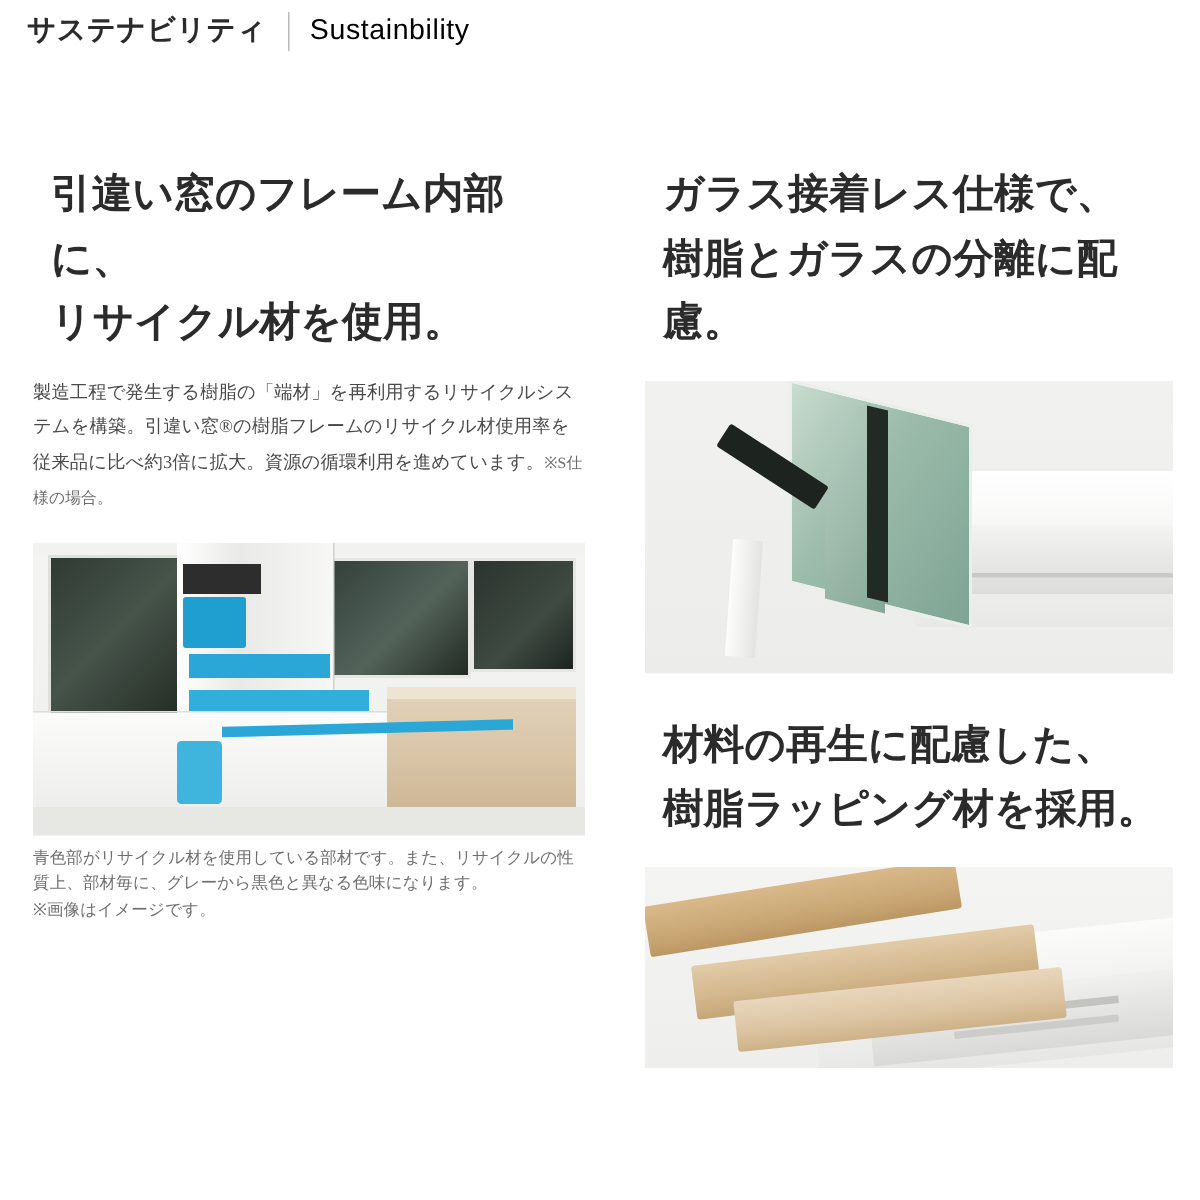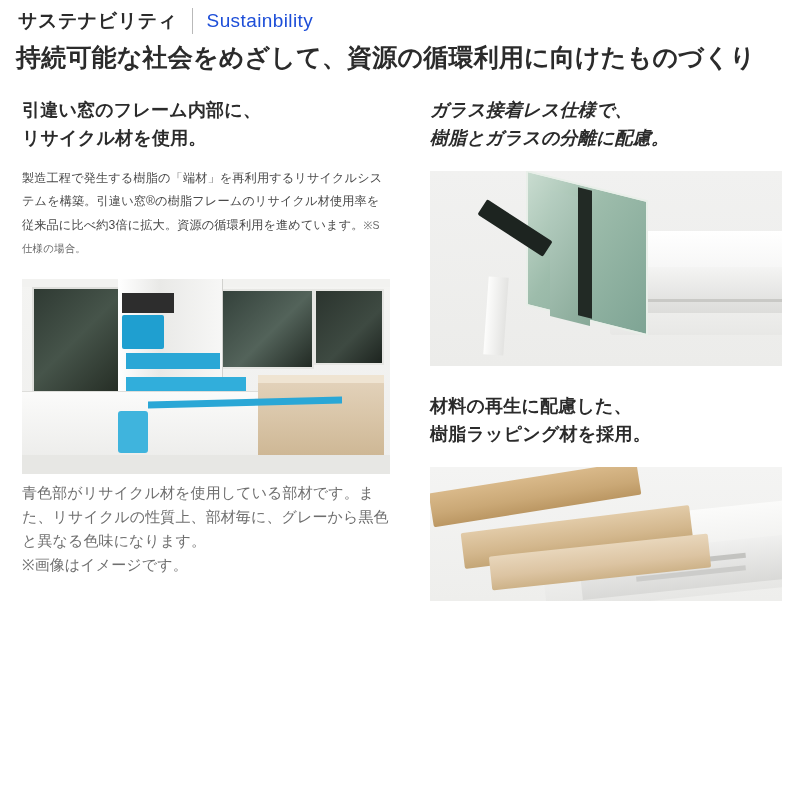--- a/index.html
+++ b/index.html
@@ -40,21 +40,21 @@
     line-height: 1.2;
   }
   .header-divider {
     width: 1px;
     height: 26px;
     background: #b9b9b9;
     margin: 0 2px 1px 2px;
   }
   .header-en {
     font-size: 19px;
-    color: #1d4ed8;
+    color: #000000;
     font-weight: normal;
     line-height: 1.2;
     letter-spacing: 0.4px;
   }
 
   .headline {
     position: absolute;
     left: 16px;
     top: 41px;
     width: 768px;
@@ -68,48 +68,49 @@
   
   .col {
     position: absolute;
     top: 96px;
     width: 368px;
   }
   .col-left { left: 22px; }
   .col-right { left: 430px; }
 
   .sec-title {
-    font-size: 18px;
+    font-size: 27px;
     font-weight: bold;
     color: #2b2b2b;
     line-height: 1.58;
     letter-spacing: 0.2px;
-    margin: 0;
+    margin: 12px;
   }
   .sec-body {
     font-size: 12.2px;
     color: #4a4a4a;
     line-height: 1.92;
     letter-spacing: 0.1px;
     margin: 14px 0 0 0;
+    font-family: Liberation Serif, serif;
   }
   .sec-body .note {
     font-size: 10.5px;
     color: #6a6a6a;
   }
 
   
   .figure {
     position: relative;
     overflow: hidden;
     background: #f2f2f2;
   }
 
   .fig-caption {
-    font-size: 15px;
+    font-size: 11px;
     color: #6f6f6f;
     line-height: 1.62;
     margin-top: 7px;
     letter-spacing: 0.1px;
   }
 
   
   .fig1 {
     margin-top: 18px;
     width: 368px;
@@ -272,21 +273,20 @@
 <body>
 
 <div class="page">
 
   <div class="header">
     <div class="header-jp">サステナビリティ</div>
     <div class="header-divider"></div>
     <div class="header-en">Sustainbility</div>
   </div>
 
-  <div class="headline">持続可能な社会をめざして、資源の循環利用に向けたものづくり</div>
 
   <div class="col col-left">
 
     <h2 class="sec-title" style="white-space:pre-line;">引違い窓のフレーム内部に、
 リサイクル材を使用。</h2>
 
     <p class="sec-body"><span>製造工程で発生する樹脂の「端材」を再利用するリサイクルシステムを構築。引違い窓®の樹脂フレームのリサイクル材使用率を従来品に比べ約3倍に拡大。資源の循環利用を進めています。</span><span class="note">※S仕様の場合。</span></p>
 
     <div class="figure fig1">
       <div class="f1-topbar"></div>
@@ -305,21 +305,21 @@
       <div class="f1-cyan4"></div>
       <div class="f1-ground"></div>
     </div>
 
     <div class="fig-caption" style="white-space:pre-line;">青色部がリサイクル材を使用している部材です。また、リサイクルの性質上、部材毎に、グレーから黒色と異なる色味になります。
 ※画像はイメージです。</div>
   </div>
 
   <div class="col col-right">
 
-    <h2 class="sec-title" style="white-space:pre-line;font-style:italic;">ガラス接着レス仕様で、
+    <h2 class="sec-title" style="white-space:pre-line;">ガラス接着レス仕様で、
 樹脂とガラスの分離に配慮。</h2>
 
 
     <div class="figure fig2">
       <div class="f2-body"></div>
       <div class="f2-body2"></div>
       <div class="f2-shadowline"></div>
       <div class="f2-glass"></div>
       <div class="f2-glass2"></div>
       <div class="f2-dark-bead2"></div>

